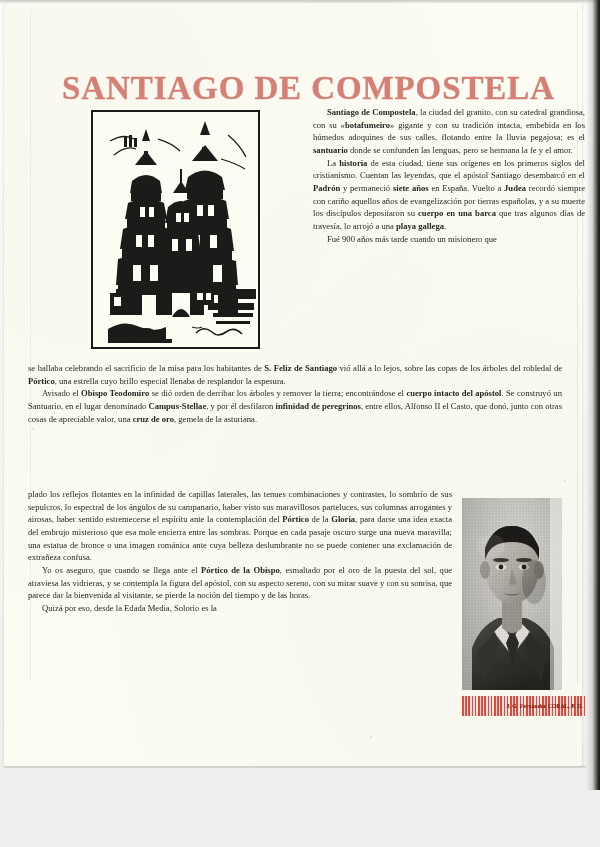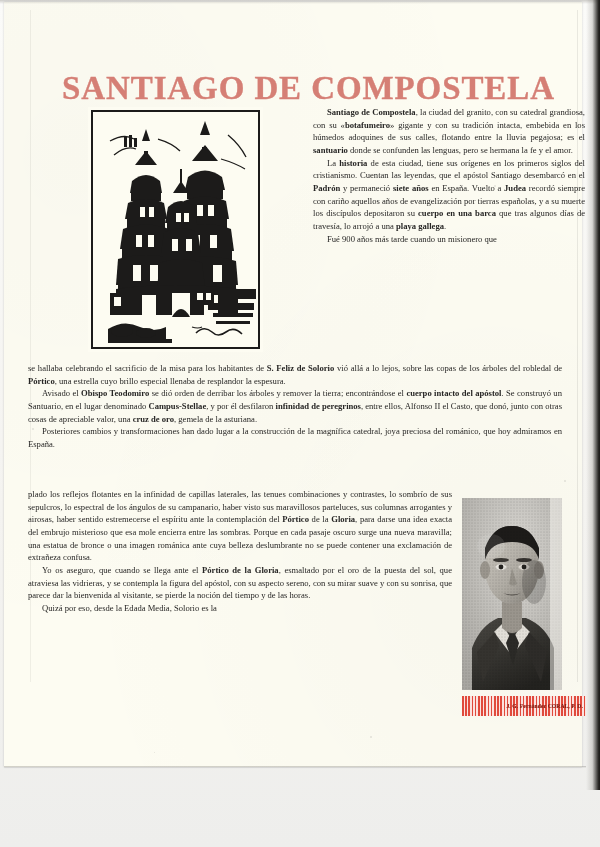--- a/index.html
+++ b/index.html
@@ -217,28 +217,27 @@
     </svg>
   </div>
 
   <div class="tcol" id="col-right">
     <p><b>Santiago de Compostela</b>, la ciudad del granito, con su catedral grandiosa, con su «<b>botafumeiro</b>» gigante y con su tradición intacta, embebida en los húmedos adoquines de sus calles, flotando entre la lluvia pegajosa; es el <b>santuario</b> donde se confunden las lenguas, pero se hermana la fe y el amor.</p>
     <p>La <b>historia</b> de esta ciudad, tiene sus orígenes en los primeros siglos del cristianismo. Cuentan las leyendas, que el apóstol Santiago desembarcó en el <b>Padrón</b> y permaneció <b>siete años</b> en España. Vuelto a <b>Judea</b> recordó siempre con cariño aquellos años de evangelización por tierras españolas, y a su muerte los discípulos depositaron su <b>cuerpo en una barca</b> que tras algunos días de travesía, lo arrojó a una <b>playa gallega</b>.</p>
     <p>Fué 900 años más tarde cuando un misionero que</p>
   </div>
 
   <div class="tcol" id="block-wide">
-    <p style="text-indent:0">se hallaba celebrando el sacrificio de la misa para los habitantes de <b>S. Feliz de Solorio</b> vió allá a lo lejos, sobre las copas de los árboles del robledal de <b>Pórtico</b>, una estrella cuyo brillo especial llenaba de resplandor la espesura.</p>
+    <p style="text-indent:0">se hallaba celebrando el sacrificio de la misa para los habitantes de <b>S. Feliz de Santiago</b> vió allá a lo lejos, sobre las copas de los árboles del robledal de <b>Pórtico</b>, una estrella cuyo brillo especial llenaba de resplandor la espesura.</p>
     <p>Avisado el <b>Obispo Teodomiro</b> se dió orden de derribar los árboles y remover la tierra; encontrándose el <b>cuerpo intacto del apóstol</b>. Se construyó un Santuario, en el lugar denominado <b>Campus-Stellae</b>, y por él desfilaron <b>infinidad de peregrinos</b>, entre ellos, Alfonso II el Casto, que donó, junto con otras cosas de apreciable valor, una <b>cruz de oro</b>, gemela de la asturiana.</p>
-    <p>Posteriores cambios y transformaciones han dado lugar a la construcción de la magnífica catedral, joya preciosa del románico, que hoy admiramos en España.</p>
   </div>
 
   <div class="tcol" id="block-wrap">
     <p style="text-indent:0">plado los reflejos flotantes en la infinidad de capillas laterales, las tenues combinaciones y contrastes, lo sombrío de sus sepulcros, lo espectral de los ángulos de su campanario, haber visto sus maravillosos parteluces, sus columnas arrogantes y airosas, haber sentido estremecerse el espíritu ante la contemplación del <b>Pórtico</b> de la <b>Gloria</b>, para darse una idea exacta del embrujo misterioso que esa mole encierra entre las sombras. Porque en cada pasaje oscuro surge una nueva maravilla; una estatua de bronce o una imagen románica ante cuya belleza deslumbrante no se puede contener una exclamación de extrañeza confusa.</p>
-    <p>Yo os aseguro, que cuando se llega ante el <b>Pórtico de la Gloria</b>, esmaltado por el oro de la puesta del sol, que atraviesa las vidrieras, y se contempla la figura del apóstol, con su aspecto sereno, con su mirar suave y con su sonrisa, que parece dar la bienvenida al visitante, se pierde la noción del tiempo y de las horas.</p>
+    <p>Yo os aseguro, que cuando se llega ante el <b>Pórtico de la Obispo</b>, esmaltado por el oro de la puesta del sol, que atraviesa las vidrieras, y se contempla la figura del apóstol, con su aspecto sereno, con su mirar suave y con su sonrisa, que parece dar la bienvenida al visitante, se pierde la noción del tiempo y de las horas.</p>
     <p>Quizá por eso, desde la Edada Media, Solorio es la</p>
   </div>
 
   <div id="portrait-figure">
     <svg viewBox="0 0 100 192" xmlns="http://www.w3.org/2000/svg">
       <defs>
         <radialGradient id="bg" cx="55%" cy="30%" r="80%">
           <stop offset="0%" stop-color="#d9d7d2"></stop>
           <stop offset="100%" stop-color="#a8a6a1"></stop>
         </radialGradient>

